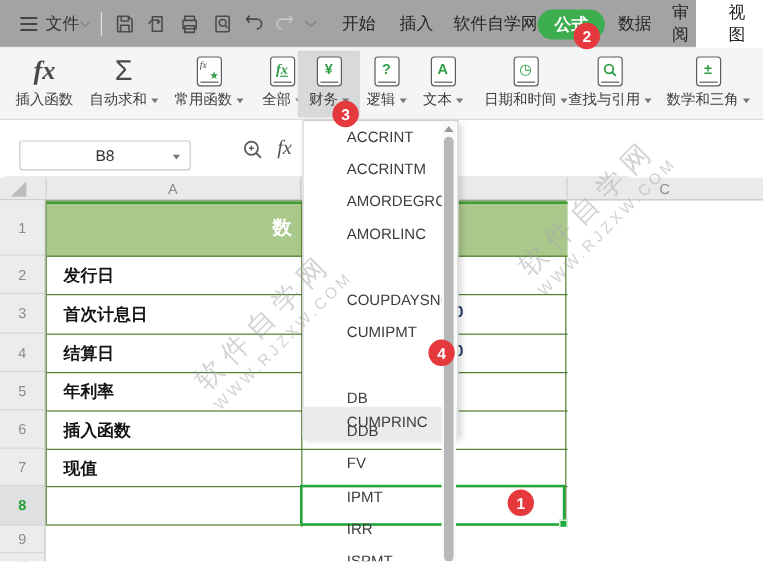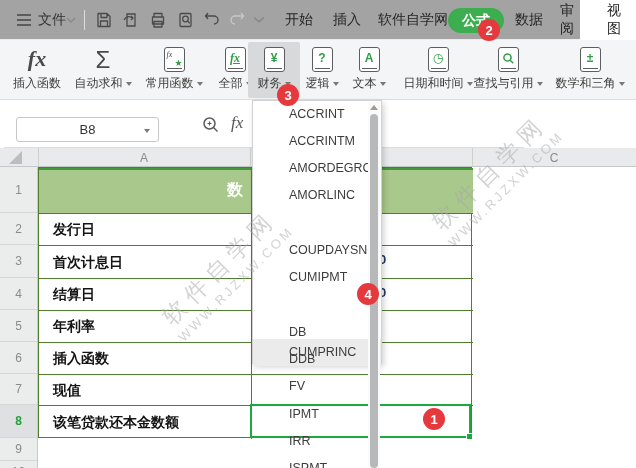--- a/index.html
+++ b/index.html
@@ -285,21 +285,20 @@
     <div class="hline" style="top:174px"></div>
     <div class="hline" style="top:206px"></div>
     <div class="hline" style="top:237px"></div>
     <div id="vlineB"></div>
     <div class="acell" style="top:46px;height:32px">发行日</div>
     <div class="acell" style="top:78px;height:33px">首次计息日</div>
     <div class="acell" style="top:111px;height:32px">结算日</div>
     <div class="acell" style="top:143px;height:32px">年利率</div>
     <div class="acell" style="top:175px;height:32px">插入函数</div>
     <div class="acell" style="top:207px;height:31px">现值</div>
-    <div class="acell" style="top:238px;height:33px">该笔贷款还本金数额</div>
   </div>
 
   <span class="bfrag" style="left:379px;top:252px">0</span>
   <span class="bfrag" style="left:379px;top:285px">0</span>
 
   <div id="sel-b8">
     <div class="handle"></div>
   </div>
 
   <div id="fin-menu">

